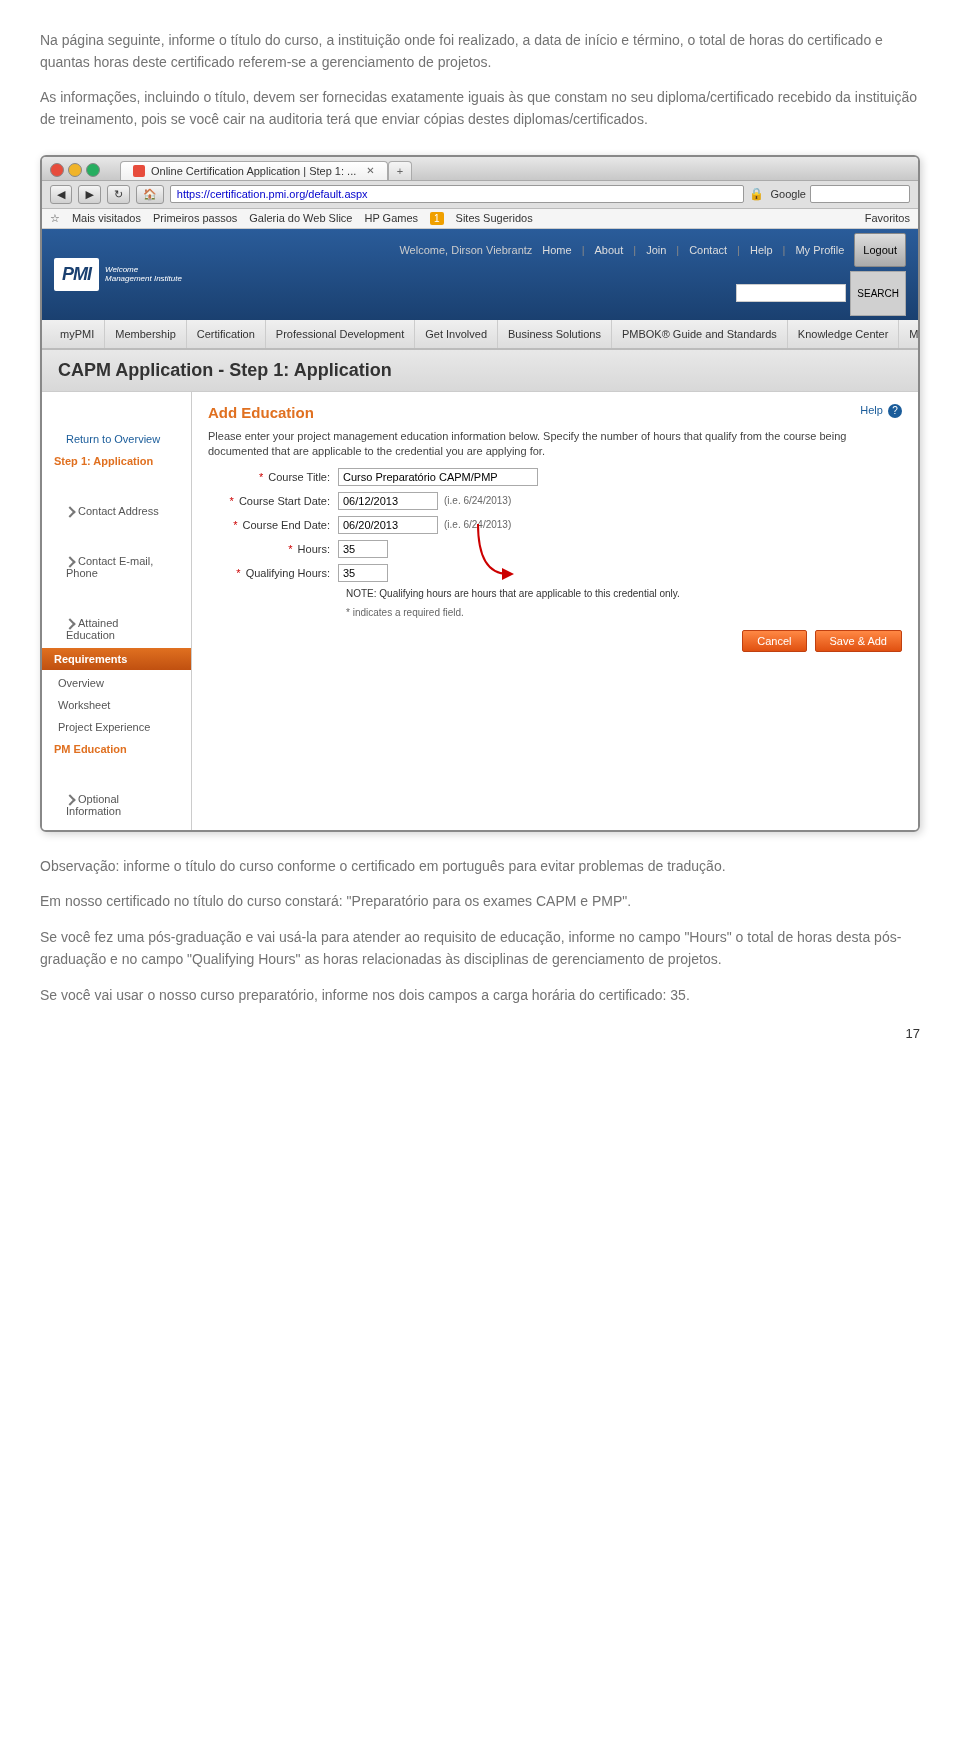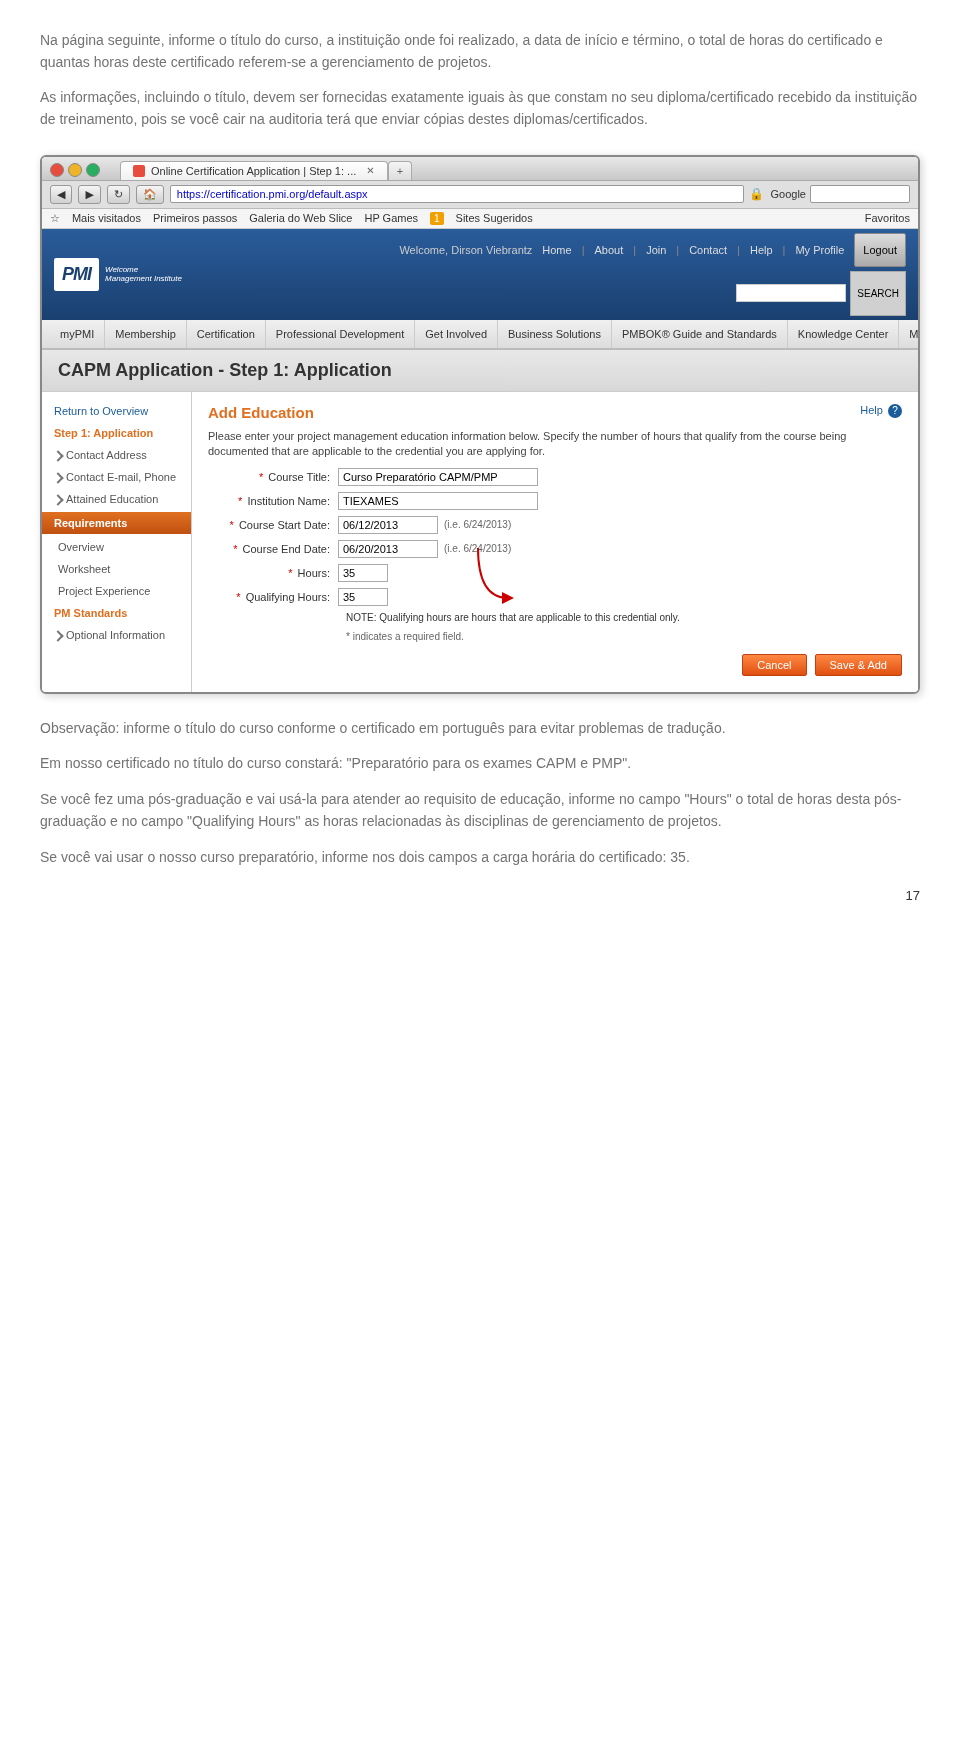--- a/index.html
+++ b/index.html
@@ -242,24 +242,25 @@
     
     .pmi-sidebar {
       width: 150px;
       min-width: 150px;
       border-right: 1px solid #ccc;
       padding: 8px 0;
       font-size: 11px;
     }
     .sidebar-link {
       display: block;
-      padding: 5px 12px;
+      padding: 5px 24px;
       color: #1a5c9a;
       text-decoration: none;
       cursor: pointer;
+      margin-top: 28px;
     }
     .sidebar-section-label {
       display: block;
       padding: 5px 12px;
       color: #e07020;
       font-weight: bold;
     }
     .sidebar-active-btn {
       display: block;
       padding: 5px 12px;
@@ -527,21 +528,21 @@
           <a class="sidebar-link" style="color:#555;">
             <span class="chevron"></span><span>Contact E-mail, Phone</span>
           </a>
           <a class="sidebar-link" style="color:#555;">
             <span class="chevron"></span><span>Attained Education</span>
           </a>
           <span class="sidebar-active-btn">Requirements</span>
           <a class="sidebar-sub-link">Overview</a>
           <a class="sidebar-sub-link">Worksheet</a>
           <a class="sidebar-sub-link">Project Experience</a>
-          <span class="sidebar-pm-edu">PM Standards</span>
+          <span class="sidebar-pm-edu">PM Education</span>
           <a class="sidebar-link" style="color:#555;">
             <span class="chevron"></span><span>Optional Information</span>
           </a>
         </div>
 
         <div class="pmi-content">
           <div style="display:flex; justify-content:space-between; align-items:flex-start;">
             <h2>Add Education</h2>
             <span style="color:#1a5c9a; font-size:11px; cursor:pointer;">
               <span>Help</span>
@@ -553,27 +554,20 @@
           <div class="edu-form">
 
             <div class="form-row">
               <div class="form-label">
                 <span class="required-star">*</span>
                 <span>Course Title:</span>
               </div>
               <input class="form-input form-input-wide" type="text" value="Curso Preparatório CAPM/PMP" style="">
             </div>
 
-            <div class="form-row">
-              <div class="form-label">
-                <span class="required-star">*</span>
-                <span>Institution Name:</span>
-              </div>
-              <input class="form-input form-input-wide" type="text" value="TIEXAMES" style="">
-            </div>
 
             <div class="form-row">
               <div class="form-label">
                 <span class="required-star">*</span>
                 <span>Course Start Date:</span>
               </div>
               <input class="form-input form-input-medium" type="text" value="06/12/2013" style="">
               <span class="form-hint">(i.e. 6/24/2013)</span>
             </div>
 

